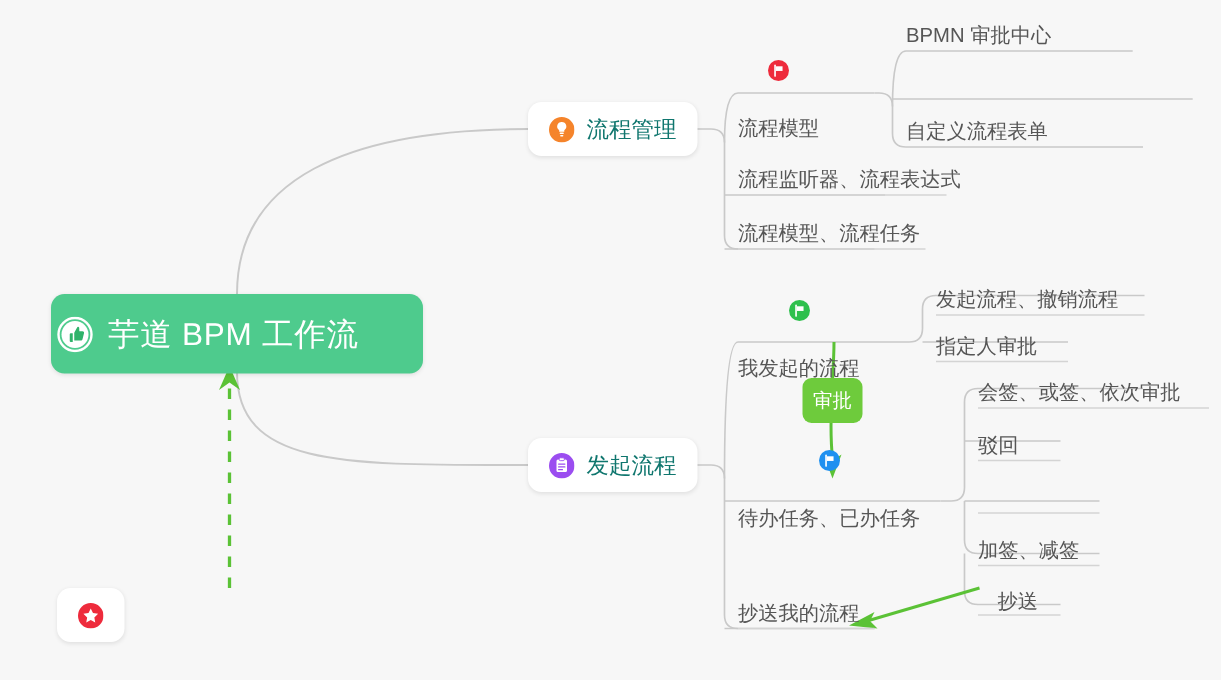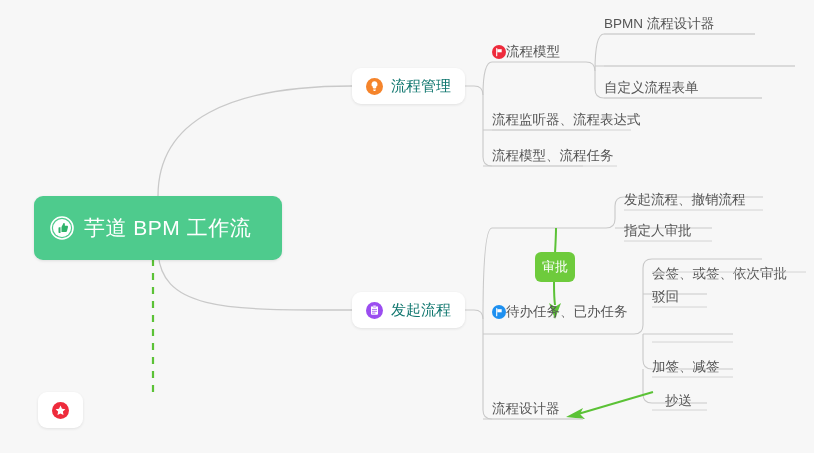--- a/index.html
+++ b/index.html
@@ -12,37 +12,37 @@
     -webkit-font-smoothing:antialiased;
   }
   #canvas{position:absolute;left:0;top:0;width:814px;height:453px;}
   #edges{position:absolute;left:0;top:0;width:814px;height:453px;pointer-events:none;}
 
   
   .node{position:absolute;display:flex;align-items:center;box-sizing:border-box;white-space:nowrap;}
 
   
   .root{
-    left:34px;top:196px;width:248px;height:64px;
+    left:34px;top:196px;width:248px;height:53px;
     background:#4ECB8D;border-radius:9px;
-    padding:0 16px;gap:10px;
+    padding:0 4px;gap:10px;
     box-shadow:0 1px 3px rgba(0,0,0,.10);
   }
   .root .label{color:#ffffff;font-size:21px;letter-spacing:.5px;}
 
   
   .card{
     background:#ffffff;border-radius:9px;
     box-shadow:0 1px 3px rgba(0,0,0,.09);
     padding:0 14px;gap:8px;height:36px;
   }
   .card .label{color:#0f766e;font-size:15px;}
 
   
-  .leaf{height:24px;gap:0;}
+  .leaf{height:24px;gap:23px;flex-direction:column;}
   .leaf .label{color:#565656;font-size:13.5px;}
 
   
   .uline{height:24px;}
   .uline .label{color:#565656;font-size:13.5px;}
 
   
   .tag{
     left:535px;top:252px;width:40px;height:30px;
     background:#6ECB3C;border-radius:6px;
@@ -137,62 +137,72 @@
 
   <div class="node uline" style="left:492px;top:108px;">
     <span class="label">流程监听器、流程表达式</span>
   </div>
 
   <div class="node uline" style="left:492px;top:144px;">
     <span class="label">流程模型、流程任务</span>
   </div>
 
   <div class="node uline" style="left:604px;top:12px;">
-    <span class="label">BPMN 流程设计器</span>
+    <span class="label">BPMN 审批中心</span>
   </div>
   <div class="node uline" style="left:604px;top:76px;">
     <span class="label">自定义流程表单</span>
   </div>
 
   <div class="node card" style="left:352px;top:292px;">
     <span class="ic ic-md">
       <svg viewBox="0 0 17 17" width="17" height="17">
         <circle cx="8.5" cy="8.5" r="8.5" fill="#9B4DF0"></circle>
         <rect x="5" y="4.3" width="7" height="8.4" rx="1" fill="#ffffff"></rect>
         <rect x="6.8" y="3.2" width="3.4" height="1.9" rx=".7" fill="#ffffff" stroke="#9B4DF0" stroke-width=".6"></rect>
         <path d="M6.4 7.4h4.2M6.4 9.3h4.2M6.4 11.1h2.6" stroke="#9B4DF0" stroke-width=".8" stroke-linecap="round"></path>
       </svg>
     </span>
     <span class="label">发起流程</span>
   </div>
 
+  <div class="node leaf" style="left:492px;top:200px;">
+    <span class="ic ic-sm">
+      <svg viewBox="0 0 14 14" width="14" height="14">
+        <circle cx="7" cy="7" r="7" fill="#2EC04D"></circle>
+        <path d="M4.7 3.6v7.1" stroke="#ffffff" stroke-width="1.1" stroke-linecap="round"></path>
+        <path d="M5.3 4.2h4.4v3.1H5.3z" fill="#ffffff"></path>
+      </svg>
+    </span>
+    <span class="label">我发起的流程</span>
+  </div>
 
   <div class="node leaf" style="left:492px;top:300px;">
     <span class="ic ic-sm">
       <svg viewBox="0 0 14 14" width="14" height="14">
         <circle cx="7" cy="7" r="7" fill="#1E90F0"></circle>
         <path d="M4.7 3.6v7.1" stroke="#ffffff" stroke-width="1.1" stroke-linecap="round"></path>
         <path d="M5.3 4.2h4.4v3.1H5.3z" fill="#ffffff"></path>
       </svg>
     </span>
     <span class="label">待办任务、已办任务</span>
   </div>
 
   <div class="node uline" style="left:492px;top:397px;">
-    <span class="label">流程设计器</span>
+    <span class="label">抄送我的流程</span>
   </div>
 
   <div class="node uline" style="left:624px;top:188px;">
     <span class="label">发起流程、撤销流程</span>
   </div>
   <div class="node uline" style="left:624px;top:219px;">
     <span class="label">指定人审批</span>
   </div>
 
-  <div class="node uline" style="left:652px;top:250px;margin-top:12px;">
+  <div class="node uline" style="left:652px;top:250px;">
     <span class="label">会签、或签、依次审批</span>
   </div>
   <div class="node uline" style="left:652px;top:285px;">
     <span class="label">驳回</span>
   </div>
   <div class="node uline" style="left:652px;top:355px;">
     <span class="label">加签、减签</span>
   </div>
   <div class="node uline" style="left:652px;top:389px;margin-left:13px;">
     <span class="label">抄送</span>

